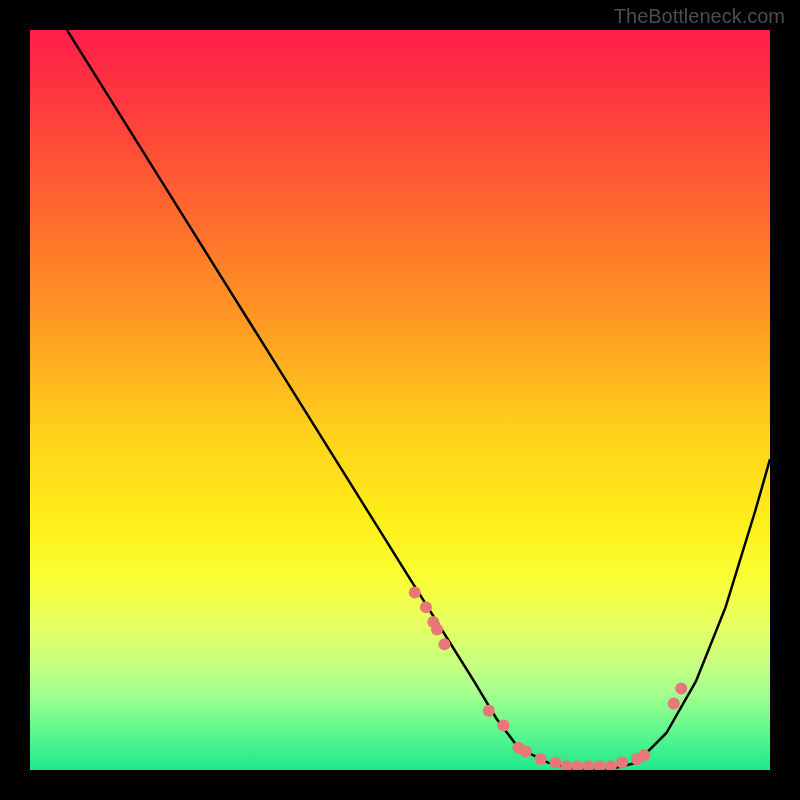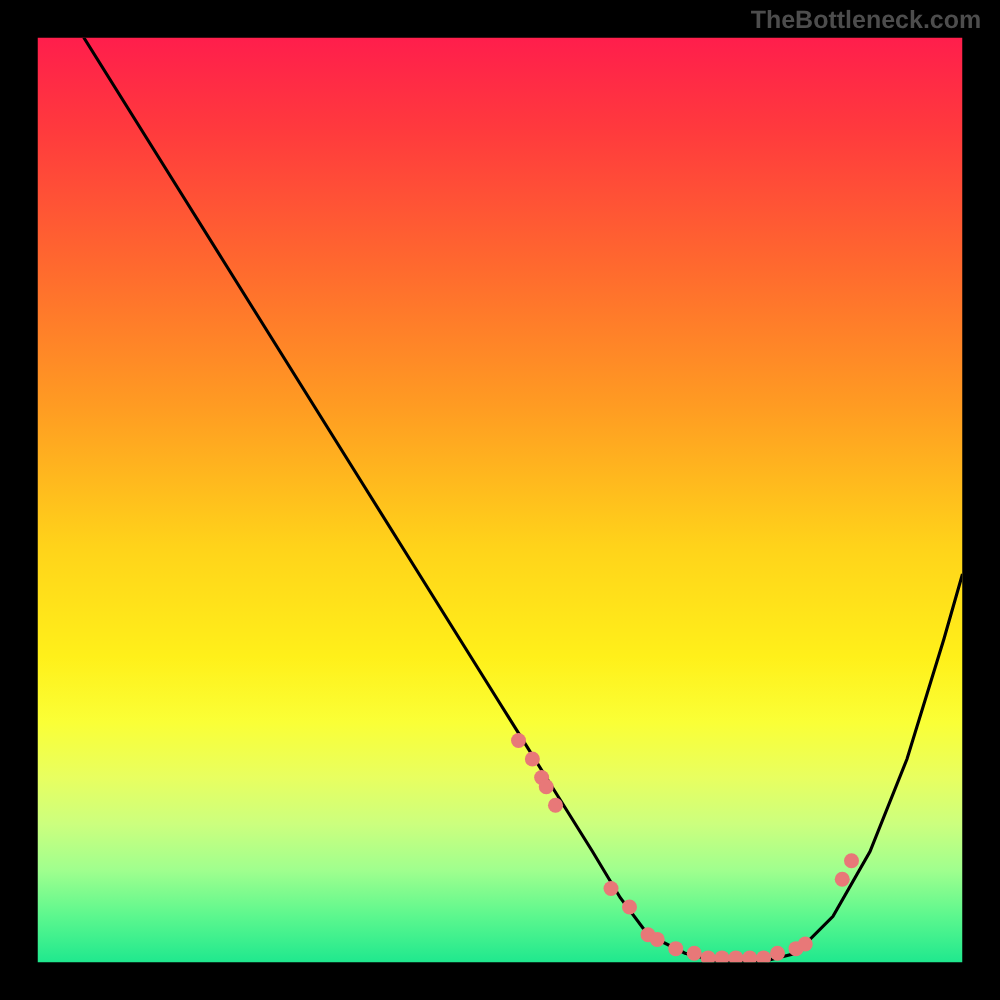--- a/index.html
+++ b/index.html
@@ -16,21 +16,21 @@
     width: 800px;
     height: 800px;
     background: #000;
   }
   .watermark {
     position: absolute;
     top: 5px;
     right: 15px;
     color: #4d4d4d;
     font-size: 20px;
-    font-weight: bold;
+    font-weight: normal;
     z-index: 10;
   }
   .plot-area {
     position: absolute;
     left: 30px;
     top: 30px;
     width: 740px;
     height: 740px;
     overflow: hidden;
   }

